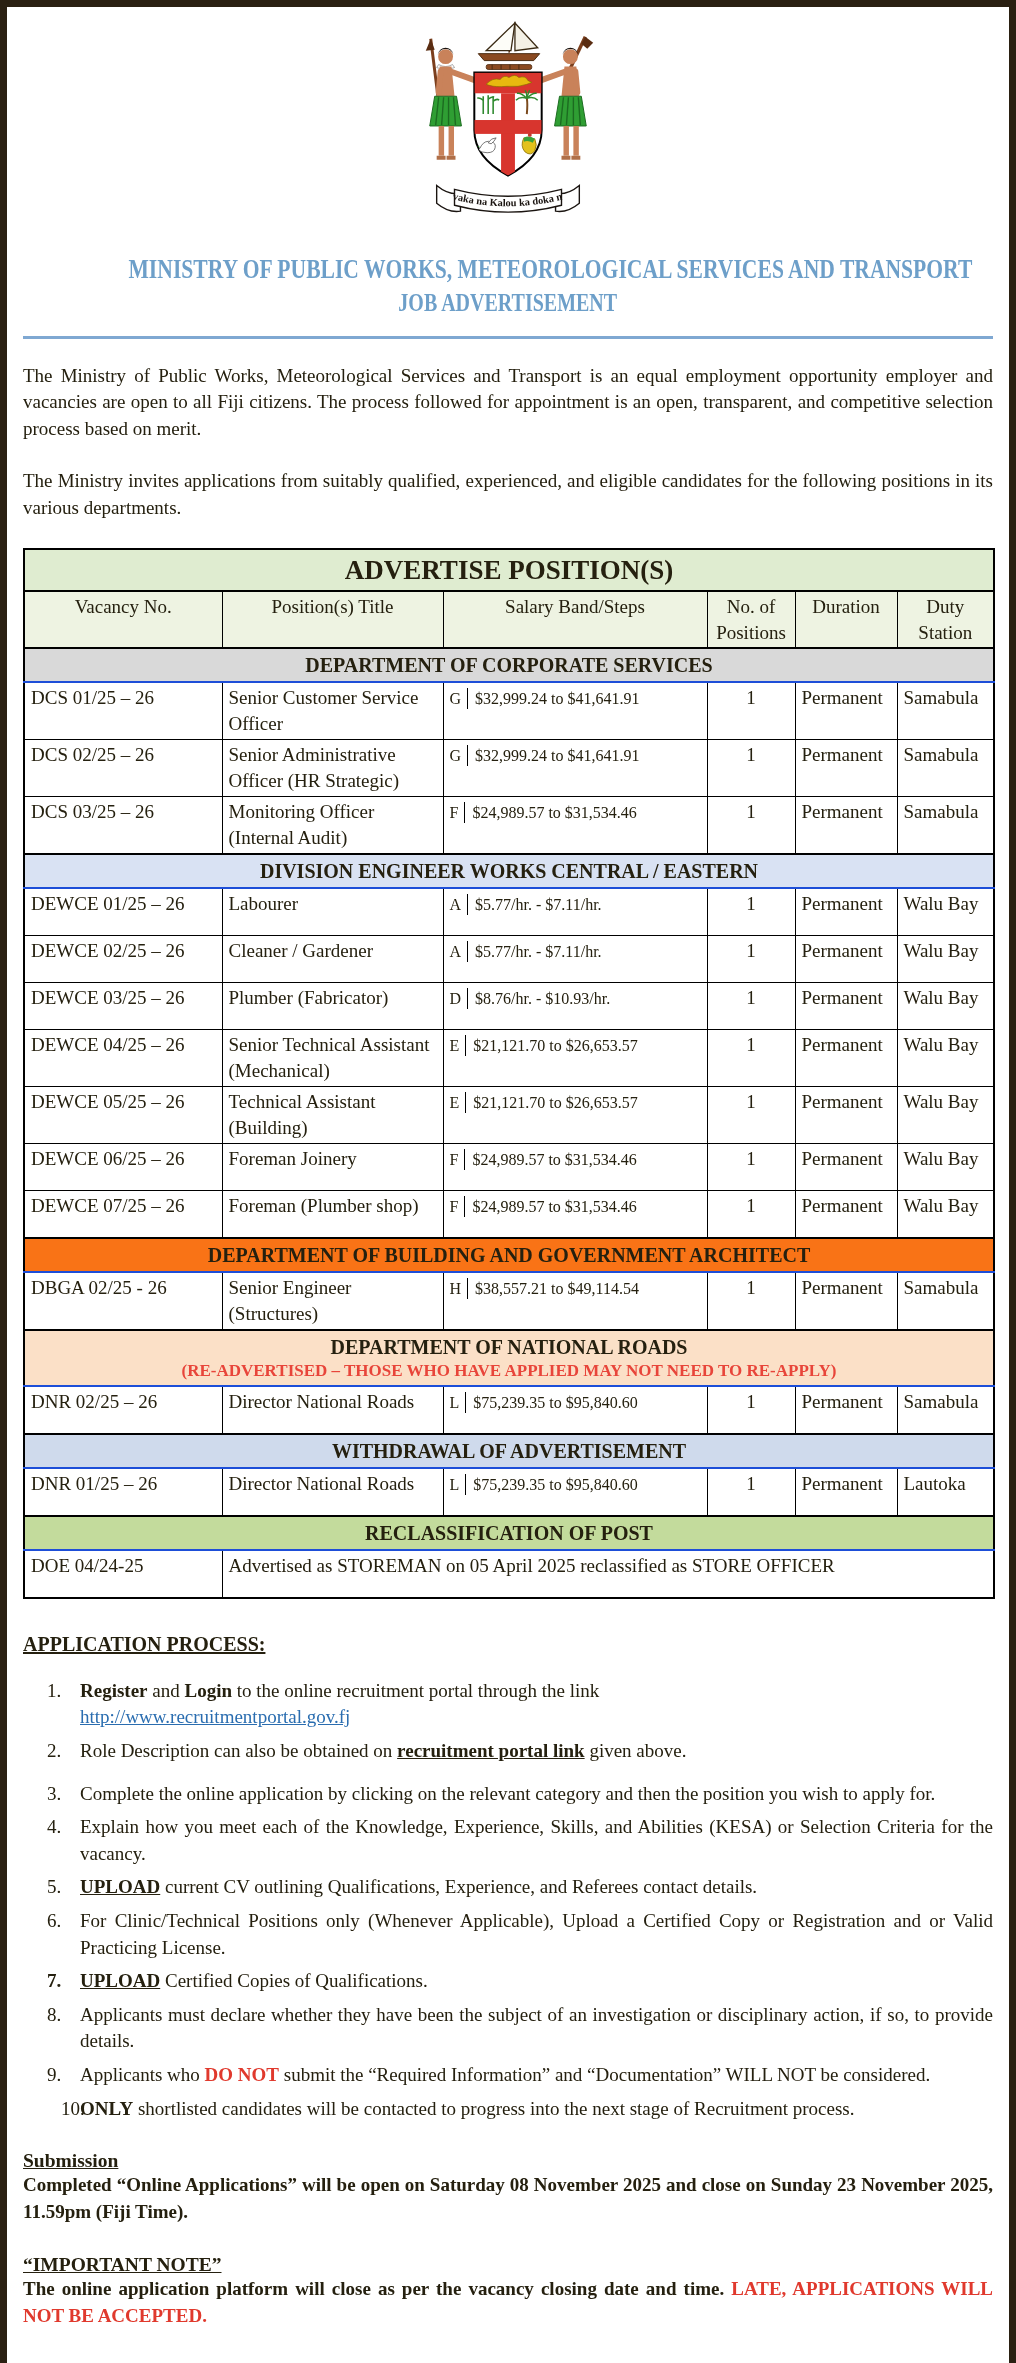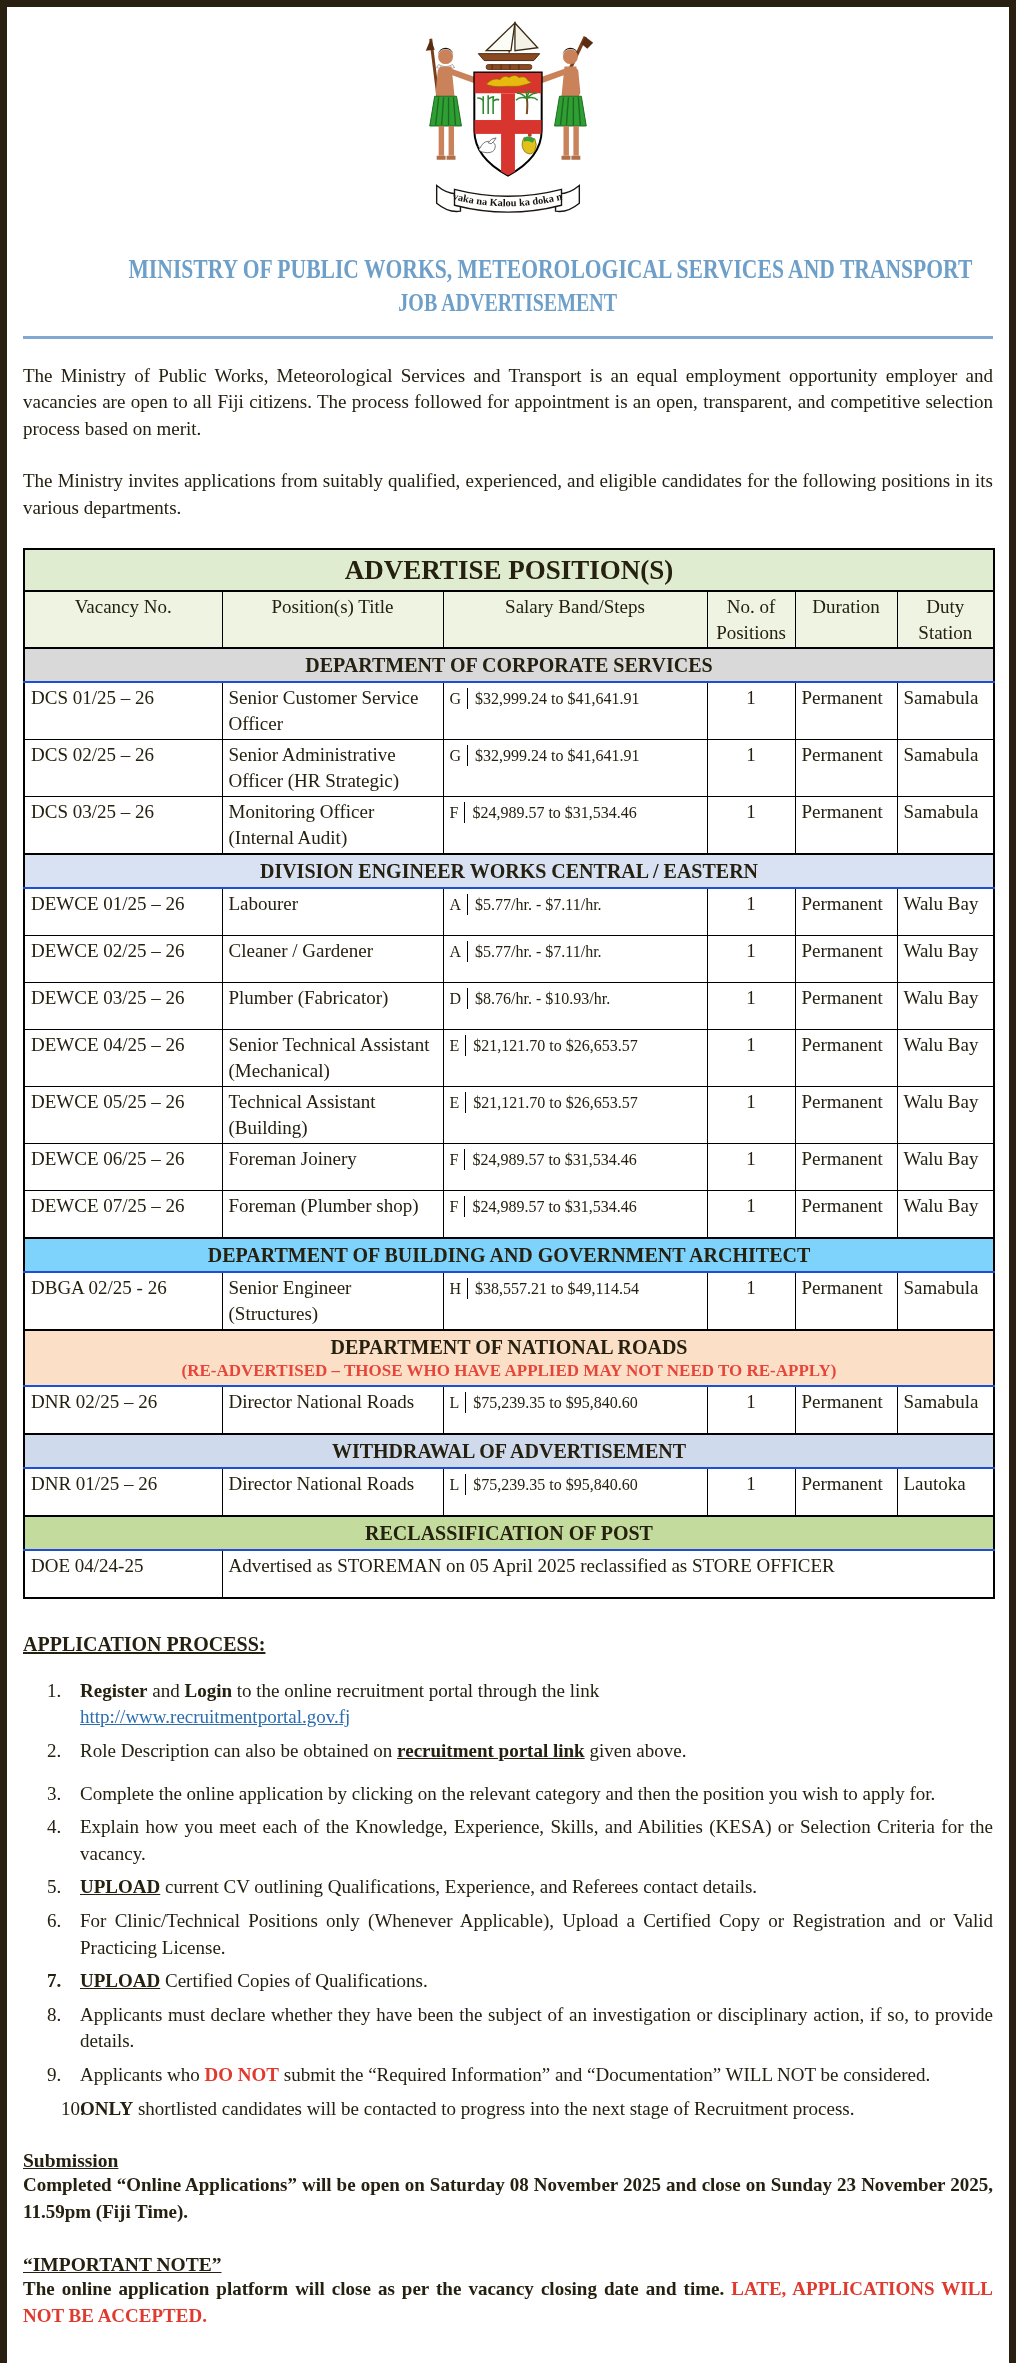--- a/index.html
+++ b/index.html
@@ -275,21 +275,21 @@
         </tr>
         <tr class="data">
           <td>DEWCE 07/25 – 26</td>
           <td>Foreman (Plumber shop)</td>
           <td><span class="sal"><span>F</span><span class="sbar"></span><span>$24,989.57 to $31,534.46</span></span></td>
           <td class="c-center">1</td>
           <td>Permanent</td>
           <td>Walu Bay</td>
         </tr>
         <tr class="band">
-          <td colspan="6" style="background: #7dd3fc;">
+          <td colspan="6" style="background: #f97316;">
             <div>DEPARTMENT OF BUILDING AND GOVERNMENT ARCHITECT</div>
           </td>
         </tr>
         <tr class="data dbl">
           <td>DBGA 02/25 - 26</td>
           <td>Senior Engineer (Structures)</td>
           <td><span class="sal"><span>H</span><span class="sbar"></span><span>$38,557.21 to $49,114.54</span></span></td>
           <td class="c-center">1</td>
           <td>Permanent</td>
           <td>Samabula</td>

